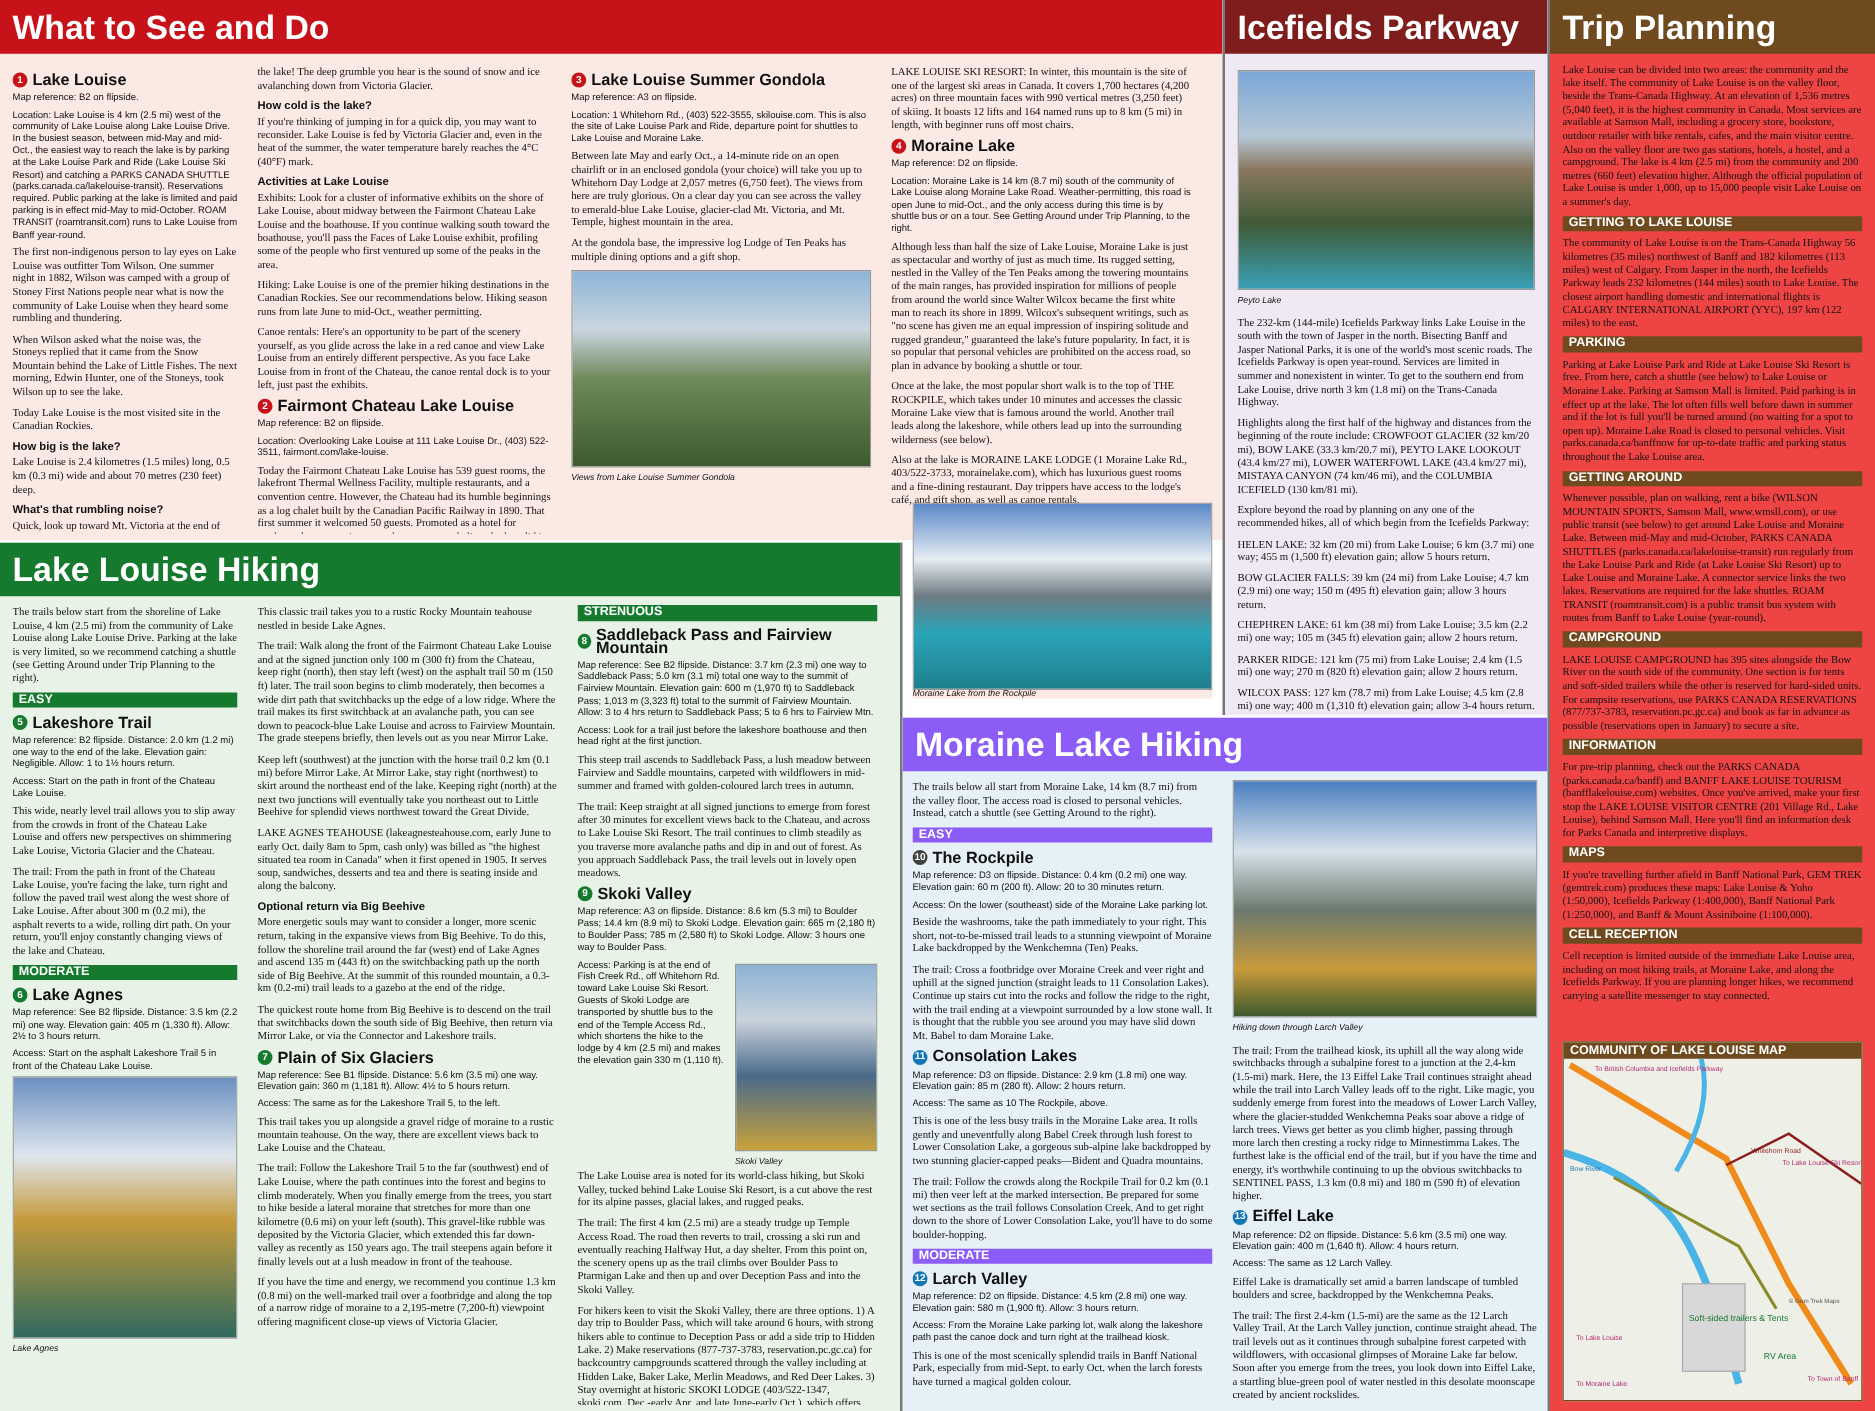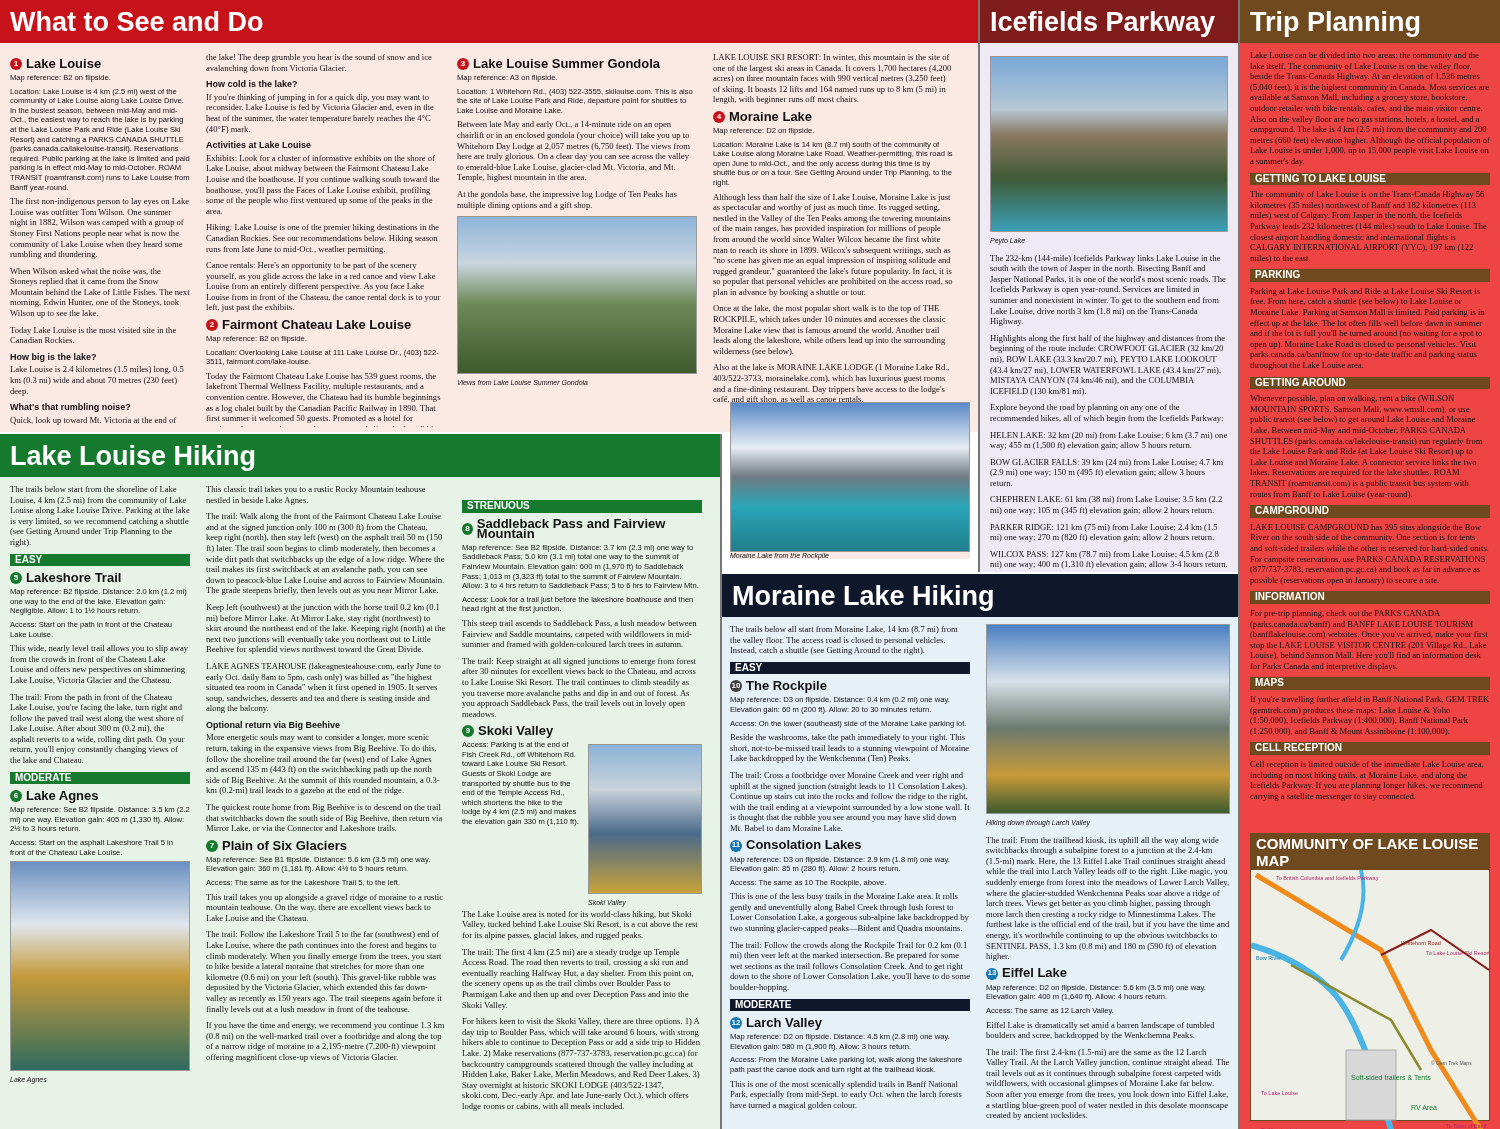--- a/index.html
+++ b/index.html
@@ -4,21 +4,21 @@
 <style>
 *{box-sizing:border-box;margin:0;padding:0}
 html,body{width:1500px;height:1129px;overflow:hidden;background:#fff;font-family:"Liberation Serif",serif;color:#111}
 .page{position:relative;width:1500px;height:1129px}
 .panel{position:absolute;overflow:hidden}
 .hdr{color:#fff;font-family:"Liberation Sans",sans-serif;font-weight:bold;font-size:27px;padding:5px 10px;line-height:34px;height:43px}
 .red{background:#c8121a}
 .purple{background:#7f1d1d}
 .brown{background:#6e4a1e}
 .green{background:#157a2e}
-.blue{background:#0f172a}
+.blue{background:#8b5cf6}
 .bg-pink{background:#fbe9e4}
 .bg-mint{background:#e7f3e6}
 .bg-blue{background:#e6f0f7}
 .bg-lav{background:#eee9f2}
 .bg-tan{background:#ef4444}
 .cols{position:absolute;display:flex;gap:16px}
 .col{font-size:8.6px;line-height:10.6px;overflow:hidden}
 .col p{margin-bottom:6px}
 .h2{font-family:"Liberation Sans",sans-serif;font-weight:bold;font-size:13px;margin:6px 0 3px;display:flex;align-items:center;gap:4px}
 .num{display:inline-flex;width:12px;height:12px;border-radius:50%;color:#fff;font-size:8px;align-items:center;justify-content:center}
@@ -126,21 +126,21 @@
       <p>LAKE LOUISE CAMPGROUND has 395 sites alongside the Bow River on the south side of the community. One section is for tents and soft-sided trailers while the other is reserved for hard-sided units. For campsite reservations, use PARKS CANADA RESERVATIONS (877/737-3783, reservation.pc.gc.ca) and book as far in advance as possible (reservations open in January) to secure a site.</p>
       <div class="band brown">INFORMATION</div>
       <p>For pre-trip planning, check out the PARKS CANADA (parks.canada.ca/banff) and BANFF LAKE LOUISE TOURISM (banfflakelouise.com) websites. Once you've arrived, make your first stop the LAKE LOUISE VISITOR CENTRE (201 Village Rd., Lake Louise), behind Samson Mall. Here you'll find an information desk for Parks Canada and interpretive displays.</p>
       <div class="band brown">MAPS</div>
       <p>If you're travelling further afield in Banff National Park, GEM TREK (gemtrek.com) produces these maps: Lake Louise &amp; Yoho (1:50,000), Icefields Parkway (1:400,000), Banff National Park (1:250,000), and Banff &amp; Mount Assiniboine (1:100,000).</p>
       <div class="band brown">CELL RECEPTION</div>
       <p>Cell reception is limited outside of the immediate Lake Louise area, including on most hiking trails, at Moraine Lake, and along the Icefields Parkway. If you are planning longer hikes, we recommend carrying a satellite messenger to stay connected.</p>
     </div>
 
     <div style="position:absolute;left:10px;top:833px;width:240px;height:288px;border:1px solid #6e4a1e;background:#eef0e8">
-      <div class="band brown" style="margin:0;font-size:15px">COMMUNITY OF LAKE LOUISE MAP</div>
+      <div class="band brown" style="margin:0;font-size:10px">COMMUNITY OF LAKE LOUISE MAP</div>
       <svg width="238" height="268" viewBox="0 0 238 268">
         <path d="M5 5 L130 80 L180 180 L230 260" stroke="#f08a1a" stroke-width="5" fill="none"></path>
         <path d="M0 75 Q50 90 80 120 Q110 150 140 260" stroke="#4bb4e6" stroke-width="6" fill="none"></path>
         <path d="M110 0 Q120 40 90 90" stroke="#4bb4e6" stroke-width="4" fill="none"></path>
         <path d="M130 85 L180 60 L238 100" stroke="#8b1d1d" stroke-width="2" fill="none"></path>
         <path d="M40 95 L140 150 L170 200" stroke="#8a8a2a" stroke-width="2.5" fill="none"></path>
         <rect x="95" y="180" width="50" height="70" fill="#d8d8d8" stroke="#aaa"></rect>
         <text x="100" y="210" font-size="7" fill="#157a2e" font-family="Liberation Sans, sans-serif">Soft-sided trailers &amp; Tents</text>
         <text x="160" y="240" font-size="7" fill="#157a2e" font-family="Liberation Sans, sans-serif">RV Area</text>
         <text x="25" y="10" font-size="5.5" fill="#b0276e" font-family="Liberation Sans, sans-serif">To British Columbia and Icefields Parkway</text>
@@ -191,33 +191,34 @@
             <span class="num" style="background:#157a2e">7</span>
             <span>Plain of Six Glaciers</span>
           </div>
         <div class="meta">Map reference: See B1 flipside. Distance: 5.6 km (3.5 mi) one way. Elevation gain: 360 m (1,181 ft). Allow: 4½ to 5 hours return.</div>
         <div class="meta">Access: The same as for the Lakeshore Trail 5, to the left.</div>
         <p>This trail takes you up alongside a gravel ridge of moraine to a rustic mountain teahouse. On the way, there are excellent views back to Lake Louise and the Chateau.</p>
         <p>The trail: Follow the Lakeshore Trail 5 to the far (southwest) end of Lake Louise, where the path continues into the forest and begins to climb moderately. When you finally emerge from the trees, you start to hike beside a lateral moraine that stretches for more than one kilometre (0.6 mi) on your left (south). This gravel-like rubble was deposited by the Victoria Glacier, which extended this far down-valley as recently as 150 years ago. The trail steepens again before it finally levels out at a lush meadow in front of the teahouse.</p>
         <p>If you have the time and energy, we recommend you continue 1.3 km (0.8 mi) on the well-marked trail over a footbridge and along the top of a narrow ridge of moraine to a 2,195-metre (7,200-ft) viewpoint offering magnificent close-up views of Victoria Glacier.</p>
       </div>
       <div class="col" style="width:240px">
-        <div class="band green" style="margin-top:16px">STRENUOUS</div>
+        <div class="band green" style="margin-top:0">STRENUOUS</div>
         <div class="h2">
             <span class="num" style="background:#157a2e">8</span>
             <span>Saddleback Pass and Fairview Mountain</span>
           </div>
         <div class="meta">Map reference: See B2 flipside. Distance: 3.7 km (2.3 mi) one way to Saddleback Pass; 5.0 km (3.1 mi) total one way to the summit of Fairview Mountain. Elevation gain: 600 m (1,970 ft) to Saddleback Pass; 1,013 m (3,323 ft) total to the summit of Fairview Mountain. Allow: 3 to 4 hrs return to Saddleback Pass; 5 to 6 hrs to Fairview Mtn.</div>
         <div class="meta">Access: Look for a trail just before the lakeshore boathouse and then head right at the first junction.</div>
         <p>This steep trail ascends to Saddleback Pass, a lush meadow between Fairview and Saddle mountains, carpeted with wildflowers in mid-summer and framed with golden-coloured larch trees in autumn.</p>
         <p>The trail: Keep straight at all signed junctions to emerge from forest after 30 minutes for excellent views back to the Chateau, and across to Lake Louise Ski Resort. The trail continues to climb steadily as you traverse more avalanche paths and dip in and out of forest. As you approach Saddleback Pass, the trail levels out in lovely open meadows.</p>
         <div class="h2">
             <span class="num" style="background:#157a2e">9</span>
             <span>Skoki Valley</span>
           </div>
+        <div class="meta">Map reference: A3 on flipside. Distance: 8.6 km (5.3 mi) to Boulder Pass; 14.4 km (8.9 mi) to Skoki Lodge. Elevation gain: 665 m (2,180 ft) to Boulder Pass; 785 m (2,580 ft) to Skoki Lodge. Allow: 3 hours one way to Boulder Pass.</div>
         <div style="display:flex;gap:6px">
           <div class="meta" style="width:120px">Access: Parking is at the end of Fish Creek Rd., off Whitehorn Rd. toward Lake Louise Ski Resort. Guests of Skoki Lodge are transported by shuttle bus to the end of the Temple Access Rd., which shortens the hike to the lodge by 4 km (2.5 mi) and makes the elevation gain 330 m (1,110 ft).</div>
           <div style="width:114px">
             <div class="photo" style="height:150px;background:linear-gradient(180deg,#8db2d6 0%,#c9d3dc 30%,#4a6a8a 60%,#c8a23a 100%)"></div>
             <div class="cap">Skoki Valley</div>
           </div>
         </div>
         <p>The Lake Louise area is noted for its world-class hiking, but Skoki Valley, tucked behind Lake Louise Ski Resort, is a cut above the rest for its alpine passes, glacial lakes, and rugged peaks.</p>
         <p>The trail: The first 4 km (2.5 mi) are a steady trudge up Temple Access Road. The road then reverts to trail, crossing a ski run and eventually reaching Halfway Hut, a day shelter. From this point on, the scenery opens up as the trail climbs over Boulder Pass to Ptarmigan Lake and then up and over Deception Pass and into the Skoki Valley.</p>
         <p>For hikers keen to visit the Skoki Valley, there are three options. 1) A day trip to Boulder Pass, which will take around 6 hours, with strong hikers able to continue to Deception Pass or add a side trip to Hidden Lake. 2) Make reservations (877-737-3783, reservation.pc.gc.ca) for backcountry campgrounds scattered through the valley including at Hidden Lake, Baker Lake, Merlin Meadows, and Red Deer Lakes. 3) Stay overnight at historic SKOKI LODGE (403/522-1347, skoki.com, Dec.-early Apr. and late June-early Oct.), which offers lodge rooms or cabins, with all meals included.</p>

